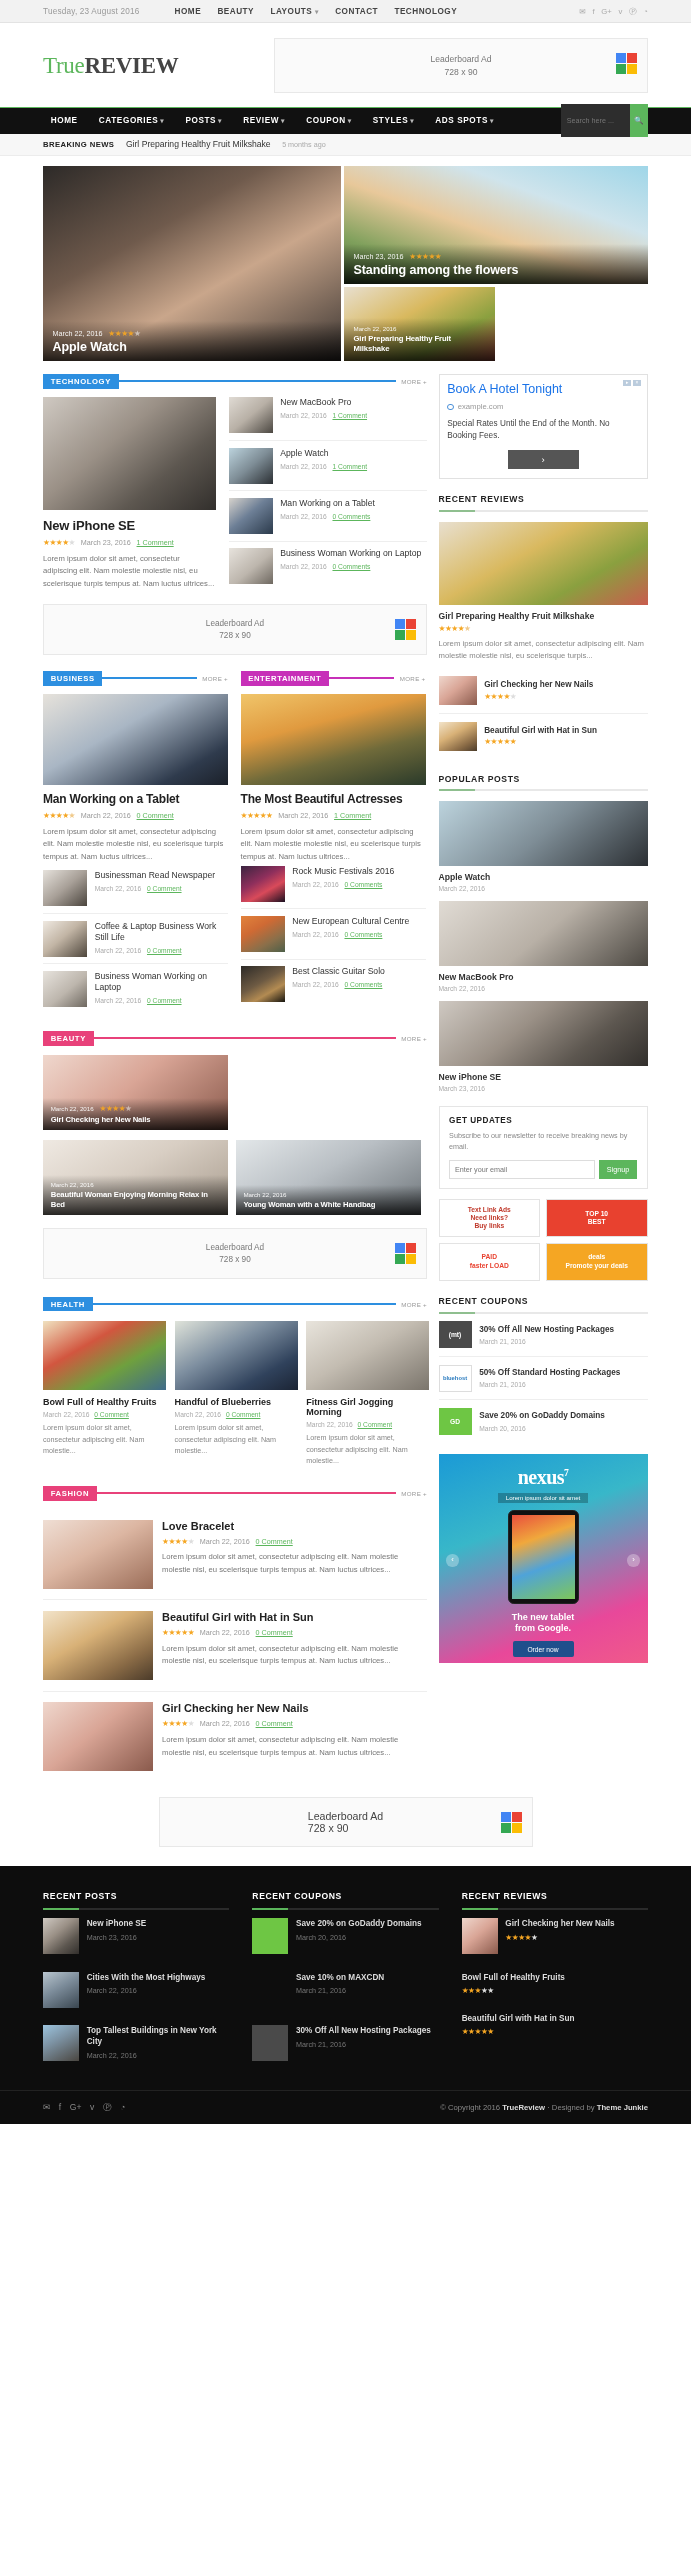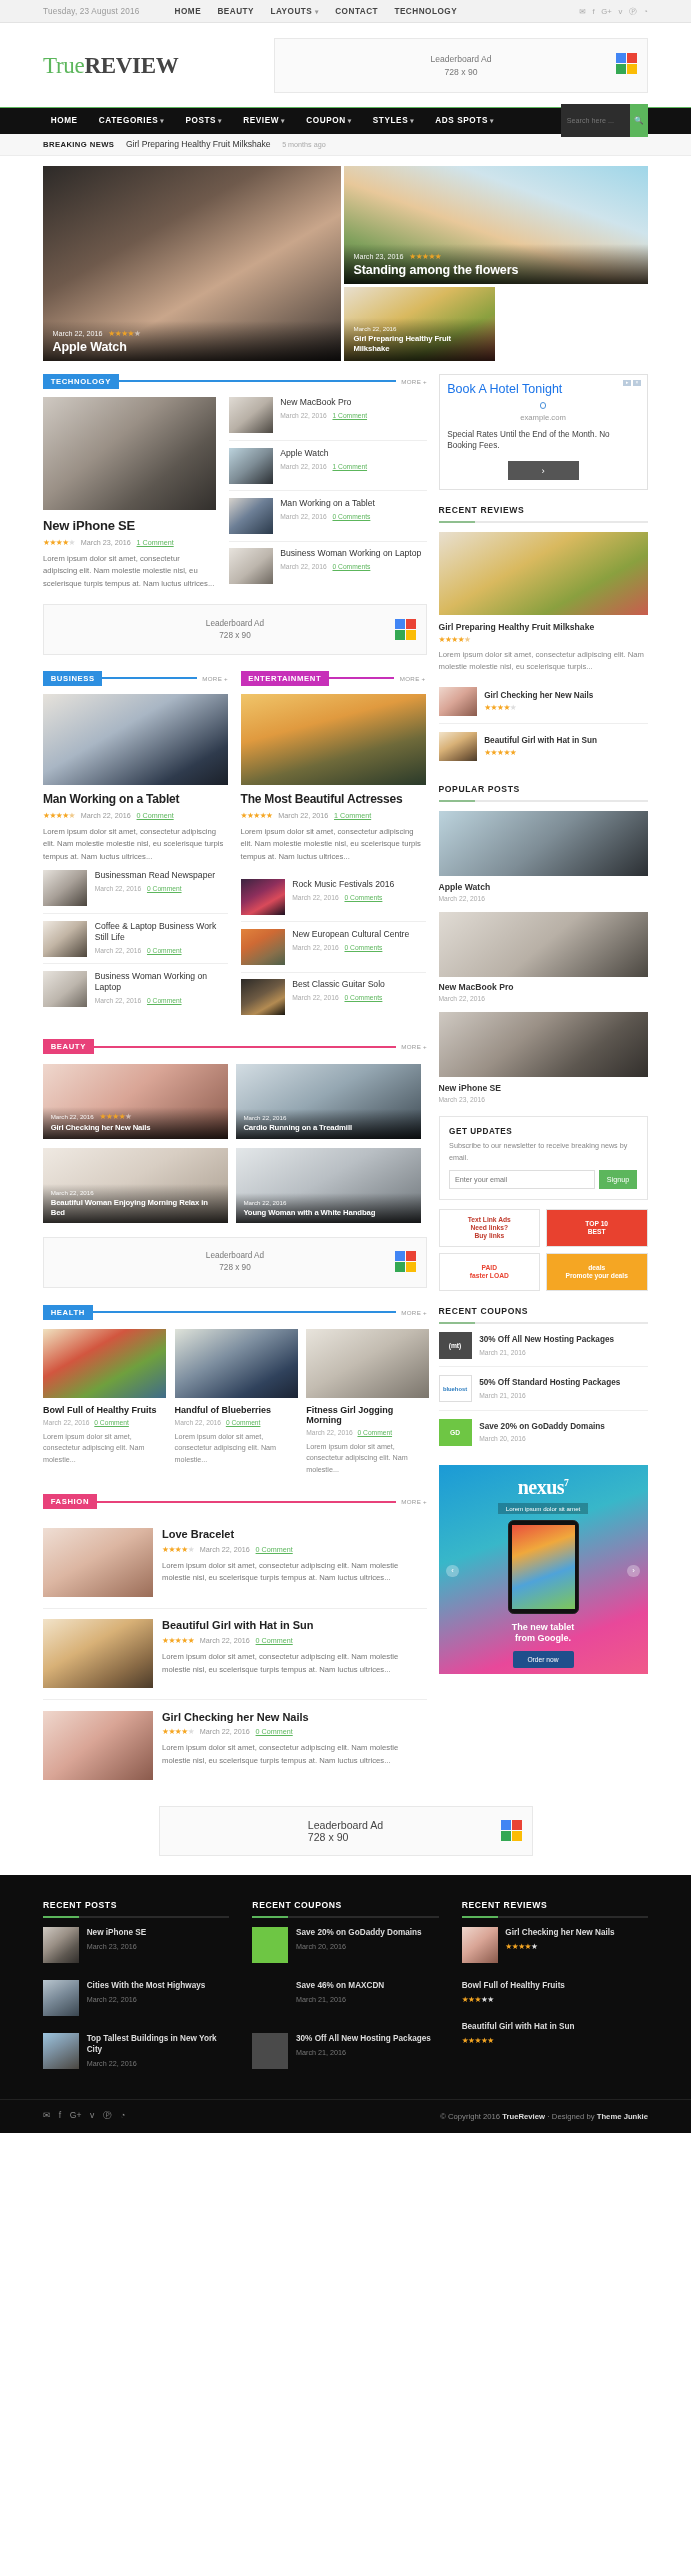--- a/index.html
+++ b/index.html
@@ -139,21 +139,21 @@
   .frow { display:flex; gap:9px; padding:10.6px 0; border-bottom:1px solid #eee; }
   .frow:last-child { border-bottom:0; }
   .fthumb { width:110px; height:69px; flex-shrink:0; }
   .ftitle { font-size:11px; font-weight:bold; color:#222; }
   
   .sad { border:1px solid #e1e1e1; background:#fff; padding:6.7px 7.7px 8.6px; position:relative; }
   .sad .tags { position:absolute; right:5.8px; top:4.8px; display:flex; gap:1.9px; }
   .sad .tags i { width:7.7px; height:6.7px; background:#bcd; display:block; font-style:normal;
                  font-size:4.8px; color:#fff; text-align:center; line-height:6.7px; }
   .sadtitle { font-size:12.5px; color:#1a73e8; line-height:1.2; font-weight:normal; }
-  .sadurl { font-size:7.7px; color:#999; margin-top:5.8px; display:flex; align-items:center; gap:3.8px;flex-direction:column; }
+  .sadurl { font-size:7.7px; color:#999; margin-top:5.8px; display:flex; align-items:center; gap:3.8px; }
   .sadurl .globe { width:6.7px; height:6.7px; border-radius:50%; border:1px solid #4a90d9; display:inline-block; }
   .sadbody { font-size:8.2px; color:#444; line-height:1.45; margin-top:6.7px; }
   .sadbtn { margin:8.6px auto 0; width:71px; height:19px; background:#555; color:#fff;
             display:flex; align-items:center; justify-content:center; font-size:9.6px; }
   .swtitle { font-size:8.6px; font-weight:bold; color:#222; letter-spacing:0.6px; margin:15.4px 0 0; }
   .swrule { height:1.9px; background:#e8e8e8; margin-top:5.8px; position:relative; }
   .swrule:after { content:""; position:absolute; left:0; top:0; width:36px; height:1.9px; background:#8fbf8f; }
   .rvbig { margin-top:9.6px; }
   .rvbig .thumb { width:209px; height:83px; }
   .rvbig h4 { font-size:8.6px; color:#333; margin-top:6.7px; }
@@ -457,21 +457,21 @@
             <span class="secmore">MORE +</span>
           </div>
           <div class="twoimg img i-actr"></div>
           <div class="twotitle">The Most Beautiful Actresses</div>
           <div class="metarow">
             <span class="stars" style="color:#f5a623">★★★★★</span>
             <span>March 22, 2016</span>
             <span class="cmt">1 Comment</span>
           </div>
           <p class="excerpt">Lorem ipsum dolor sit amet, consectetur adipiscing elit. Nam molestie molestie nisl, eu scelerisque turpis tempus at. Nam luctus ultrices...</p>
-          <div style="margin-top:15px" id="entlist">
+          <div style="margin-top:2px" id="entlist">
               <div class="litem">
                 <div class="lthumb img i-rock"></div>
                 <div>
                   <div class="ltitle">Rock Music Festivals 2016</div>
                   <div class="lmeta">
                     <span>March 22, 2016</span>
                     <span class="cmt">0 Comments</span>
                   </div>
                 </div>
               </div>
@@ -507,28 +507,20 @@
         </div>
         <div id="beautygrid">
             <div class="bgrid">
               <div class="bcell ph img i-nails">
                 <div class="cap">
                   <div class="meta sm">
                     <span>March 22, 2016</span>
                     <span class="stars">★★★★<span class="off">★</span></span>
                   </div>
                   <h3 class="sm">Girl Checking her New Nails</h3>
-                </div>
-              </div>
-              <div class="bcell ph img i-tread">
-                <div class="cap">
-                  <div class="meta sm">
-                    <span>March 22, 2016</span>
-                  </div>
-                  <h3 class="sm">Cardio Running on a Treadmill</h3>
                 </div>
               </div>
             </div>
             <div class="bgrid">
               <div class="bcell ph img i-bed">
                 <div class="cap">
                   <div class="meta sm">
                     <span>March 22, 2016</span>
                   </div>
                   <h3 class="sm">Beautiful Woman Enjoying Morning Relax in Bed</h3>
@@ -807,21 +799,21 @@
           <div class="frow2">
             <div class="thumb img lg-gd lg-gd"></div>
             <div>
               <h4>Save 20% on GoDaddy Domains</h4>
               <div class="m">March 20, 2016</div>
             </div>
           </div>
           <div class="frow2">
             <div class="thumb img lg-mx lg-mx"></div>
             <div>
-              <h4>Save 46% on MAXCDN</h4>
+              <h4>Save 10% on MAXCDN</h4>
               <div class="m">March 21, 2016</div>
             </div>
           </div>
           <div class="frow2">
             <div class="thumb img lg-mt lg-mt"></div>
             <div>
               <h4>30% Off All New Hosting Packages</h4>
               <div class="m">March 21, 2016</div>
             </div>
           </div>

